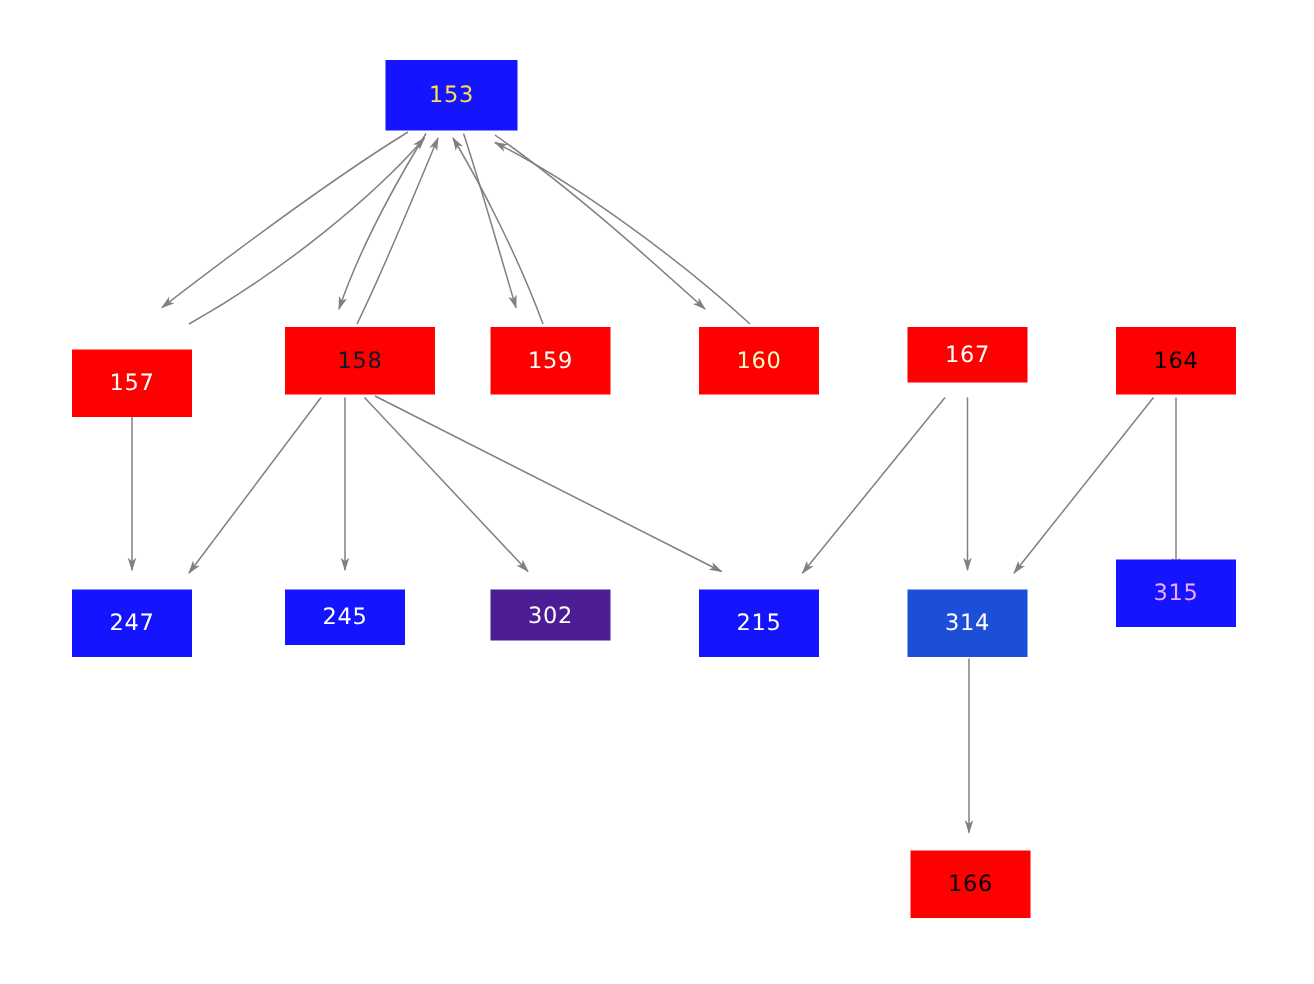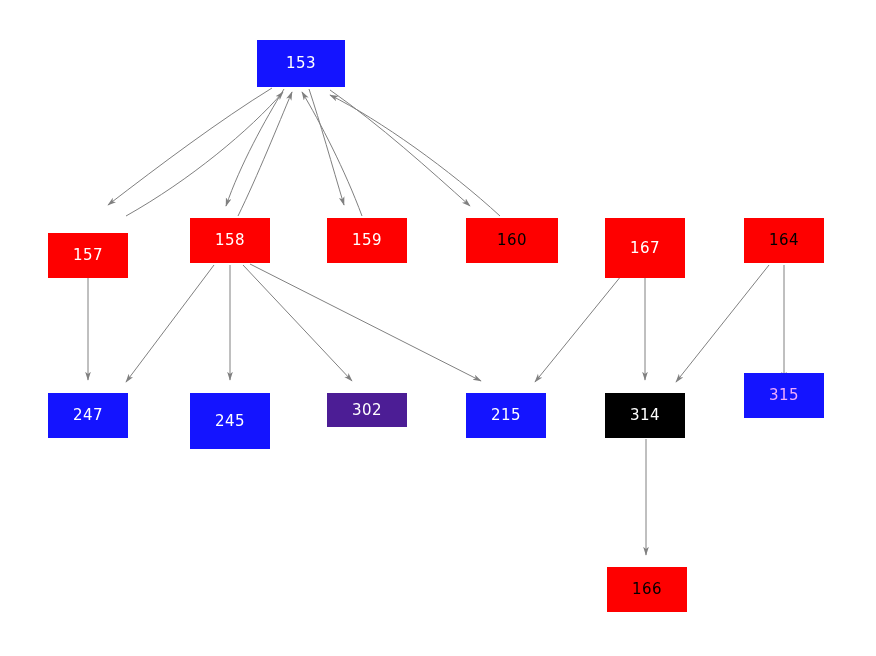--- a/index.html
+++ b/index.html
@@ -68,54 +68,54 @@
         <path d="M 243 265 L 352 381" fill="none" stroke="#808080" stroke-width="1" marker-end="url(#arrowhead)"></path>
         <path d="M 250 264 L 481 381" fill="none" stroke="#808080" stroke-width="1" marker-end="url(#arrowhead)"></path>
         <path d="M 630 265 L 535 382" fill="none" stroke="#808080" stroke-width="1" marker-end="url(#arrowhead)"></path>
         <path d="M 645 265 L 645 380" fill="none" stroke="#808080" stroke-width="1" marker-end="url(#arrowhead)"></path>
         <path d="M 769 265 L 676 382" fill="none" stroke="#808080" stroke-width="1" marker-end="url(#arrowhead)"></path>
         <path d="M 784 265 L 784 380" fill="none" stroke="#808080" stroke-width="1" marker-end="url(#arrowhead)"></path>
         <path d="M 646 439 L 646 555" fill="none" stroke="#808080" stroke-width="1" marker-end="url(#arrowhead)"></path>
       </g>
   </svg>
   <div id="nodes">
-      <div class="node blue" style="left: 257px; top: 40px; width: 88px; height: 47px; background: rgb(20, 20, 255); color: #ffffff;">
+      <div class="node blue" style="left: 257px; top: 40px; width: 88px; height: 47px; background: rgb(20, 20, 255); color: #fde047;">
         <span class="node-label">153</span>
       </div>
       <div class="node red" style="left: 48px; top: 218px; width: 80px; height: 45px; background: rgb(254, 0, 0); color: rgb(255, 255, 255); margin-top: 15px;">
         <span class="node-label">157</span>
       </div>
-      <div class="node red" style="left: 190px; top: 218px; width: 80px; height: 45px; background: rgb(254, 0, 0); color: #ffffff;">
+      <div class="node red" style="left: 190px; top: 218px; width: 100px; height: 45px; background: rgb(254, 0, 0); color: #0f172a;">
         <span class="node-label">158</span>
       </div>
       <div class="node red" style="left: 327px; top: 218px; width: 80px; height: 45px; background: rgb(254, 0, 0); color: rgb(255, 255, 255);">
         <span class="node-label">159</span>
       </div>
-      <div class="node red" style="left: 466px; top: 218px; width: 92px; height: 45px; background: rgb(254, 0, 0); color: #000000;">
+      <div class="node red" style="left: 466px; top: 218px; width: 80px; height: 45px; background: rgb(254, 0, 0); color: #fef9c3;">
         <span class="node-label">160</span>
       </div>
-      <div class="node red" style="left: 605px; top: 218px; width: 80px; height: 60px; background: rgb(254, 0, 0); color: rgb(255, 255, 255);">
+      <div class="node red" style="left: 605px; top: 218px; width: 80px; height: 37px; background: rgb(254, 0, 0); color: rgb(255, 255, 255);">
         <span class="node-label">167</span>
       </div>
       <div class="node red" style="left: 744px; top: 218px; width: 80px; height: 45px; background: rgb(254, 0, 0); color: #000000;">
         <span class="node-label">164</span>
       </div>
       <div class="node blue" style="left: 48px; top: 393px; width: 80px; height: 45px; background: rgb(20, 20, 255); color: rgb(255, 255, 255); text-align: center;">
         <span class="node-label">247</span>
       </div>
-      <div class="node blue" style="left: 190px; top: 393px; width: 80px; height: 56px; background: rgb(20, 20, 255); color: rgb(255, 255, 255); text-align: center;">
+      <div class="node blue" style="left: 190px; top: 393px; width: 80px; height: 37px; background: rgb(20, 20, 255); color: rgb(255, 255, 255); text-align: center;">
         <span class="node-label">245</span>
       </div>
       <div class="node blue" style="left: 327px; top: 393px; width: 80px; height: 34px; background: #4c1d95; color: rgb(255, 255, 255);">
         <span class="node-label">302</span>
       </div>
       <div class="node blue" style="left: 466px; top: 393px; width: 80px; height: 45px; background: rgb(20, 20, 255); color: rgb(255, 255, 255);">
         <span class="node-label">215</span>
       </div>
-      <div class="node blue" style="left: 605px; top: 393px; width: 80px; height: 45px; background: #000000; color: rgb(255, 255, 255);">
+      <div class="node blue" style="left: 605px; top: 393px; width: 80px; height: 45px; background: #1d4ed8; color: rgb(255, 255, 255);">
         <span class="node-label">314</span>
       </div>
       <div class="node blue" style="left: 744px; top: 373px; width: 80px; height: 45px; background: rgb(20, 20, 255); color: #f0abfc;">
         <span class="node-label">315</span>
       </div>
       <div class="node red" style="left: 607px; top: 567px; width: 80px; height: 45px; background: rgb(254, 0, 0); color: #000000;">
         <span class="node-label">166</span>
       </div>
     </div>
 </div>

